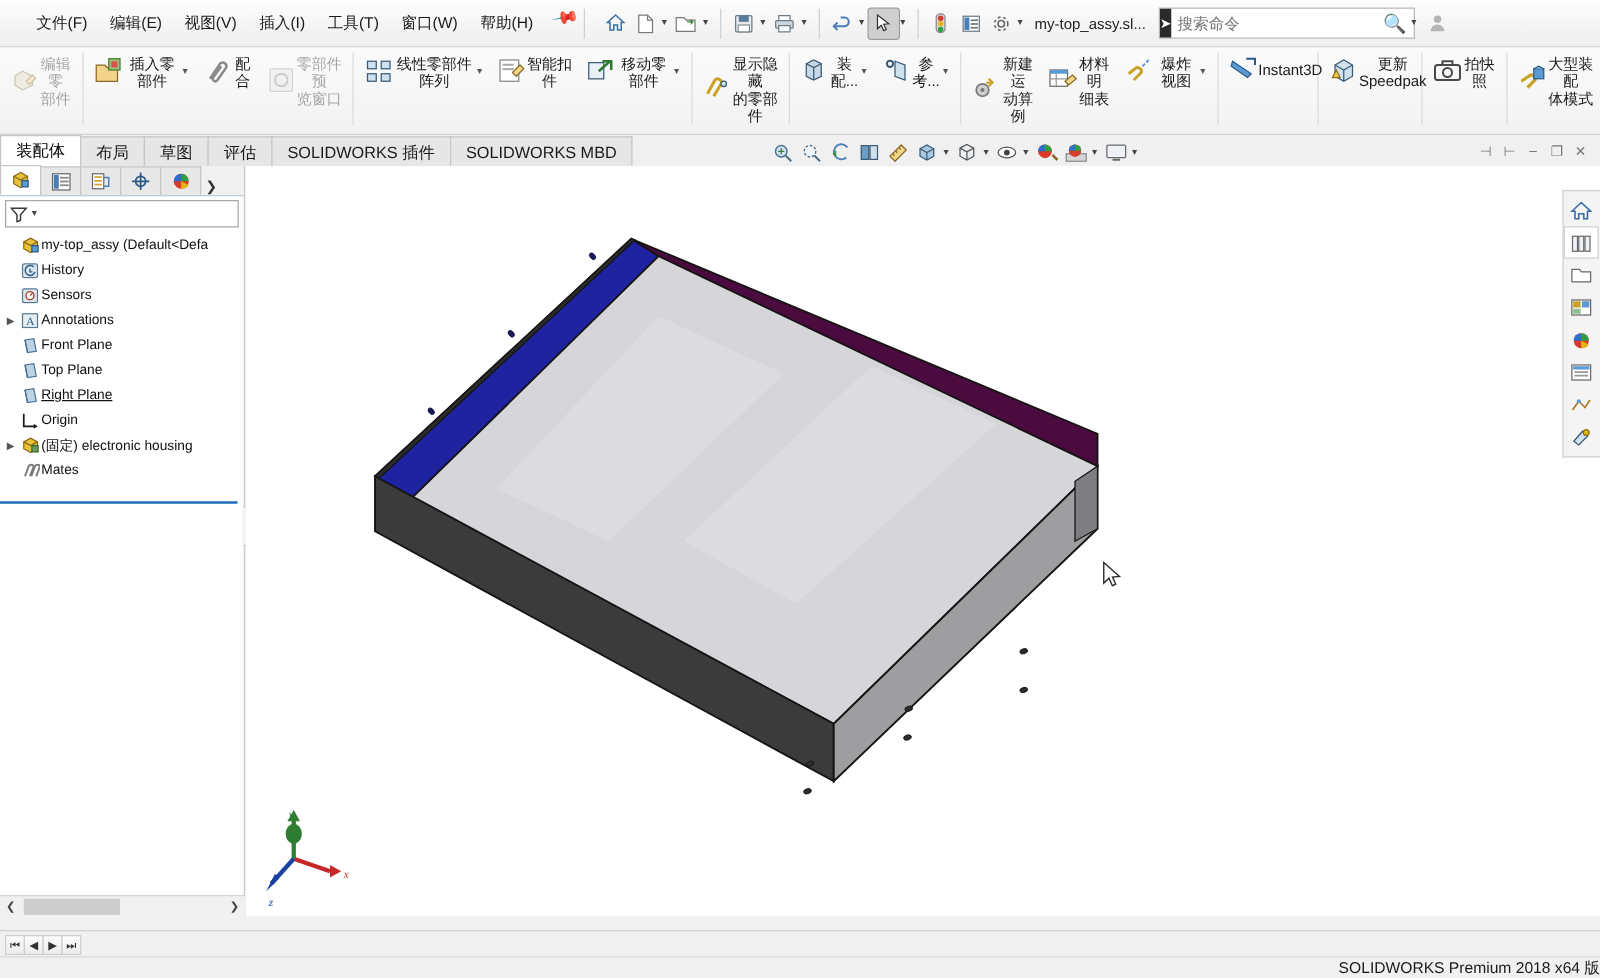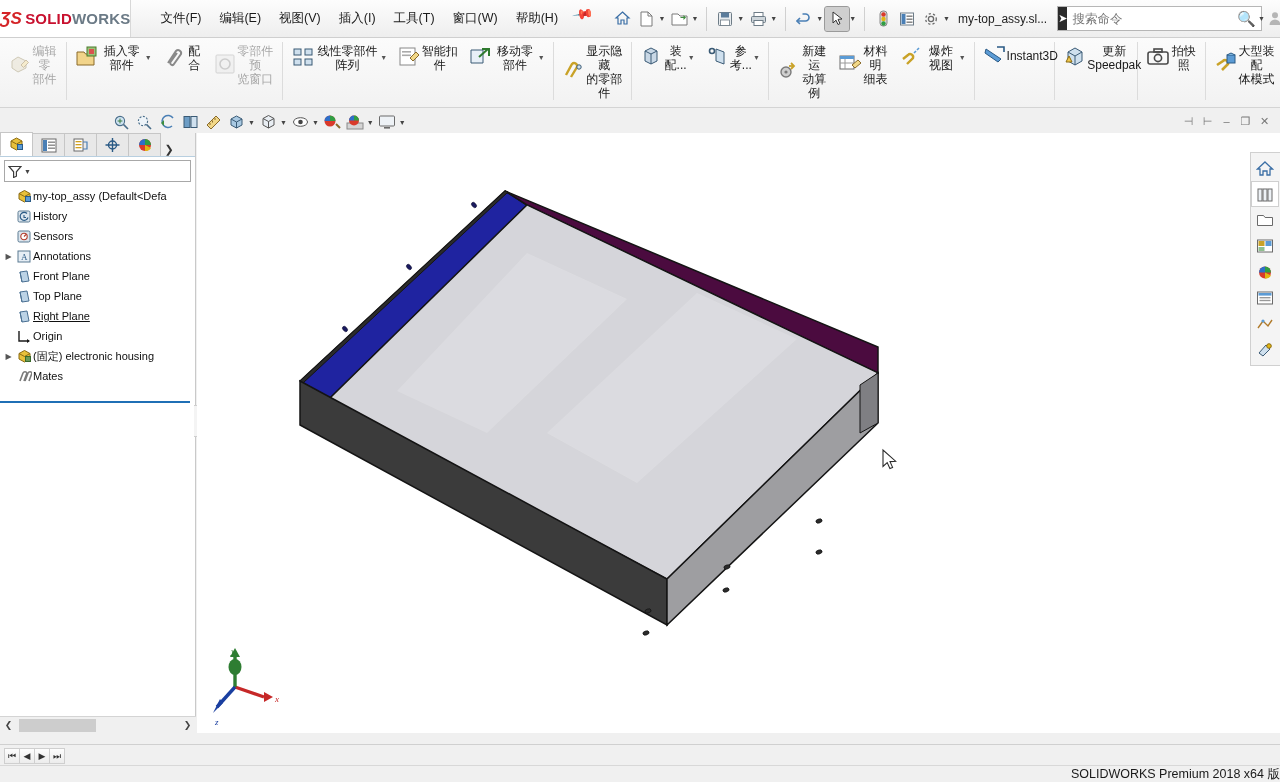--- a/index.html
+++ b/index.html
@@ -182,25 +182,20 @@
   .sb-right { margin-left: auto; display: flex; align-items: center; }
   .sb-cell { padding: 0 12px; border-left: 1px solid #d5d5d5; height: 17px; display:flex;align-items:center; white-space:nowrap;}
   .sb-ico { padding: 0 6px; }
 </style>
 </head>
 <body>
 
 <div id="app">
 
   <div class="menubar">
-    <div class="logo-box">
-      <div class="logo-text">
-        <span class="logo-ds">ƷS</span><span class="logo-solid">SOLID</span><span class="logo-works">WORKS</span>
-      </div>
-    </div>
 
     <div class="menu-items">
       <div class="menu-item">文件(F)</div>
       <div class="menu-item">编辑(E)</div>
       <div class="menu-item">视图(V)</div>
       <div class="menu-item">插入(I)</div>
       <div class="menu-item">工具(T)</div>
       <div class="menu-item">窗口(W)</div>
       <div class="menu-item">帮助(H)</div>
       <span class="pin-icon">📌</span>
@@ -491,20 +486,28 @@
             <rect x="13" y="3" width="8" height="8" fill="#5b9bd5" stroke="#2a5a85"></rect>
             <path d="M13 3 L17 1 L21 3" fill="#7fb5de" stroke="#2a5a85"></path>
           </svg>
         </div>
         <div class="rb-lab">大型装配
 体模式</div>
       </div>
     </div>
 
   <div class="tabstrip">
+    <div id="cmtabs" style="display:flex;align-items:flex-end;">
+        <div class="cmtab active">装配体</div>
+        <div class="cmtab">布局</div>
+        <div class="cmtab">草图</div>
+        <div class="cmtab">评估</div>
+        <div class="cmtab">SOLIDWORKS 插件</div>
+        <div class="cmtab">SOLIDWORKS MBD</div>
+      </div>
 
     <div class="vtoolbar">
       <div class="vt-btn">
         <svg width="17" height="16" viewBox="0 0 17 16">
             <circle cx="7" cy="7" r="4.6" fill="#cfe3f2" stroke="#4a6e8a" stroke-width="1.1"></circle>
             <path d="M10.4 10.4 L15 15" stroke="#4a6e8a" stroke-width="1.6"></path>
             <path d="M4.6 7 h4.8 M7 4.6 v4.8" stroke="#3a7a3a" stroke-width="1"></path>
           </svg>
       </div>
       <div class="vt-btn">

